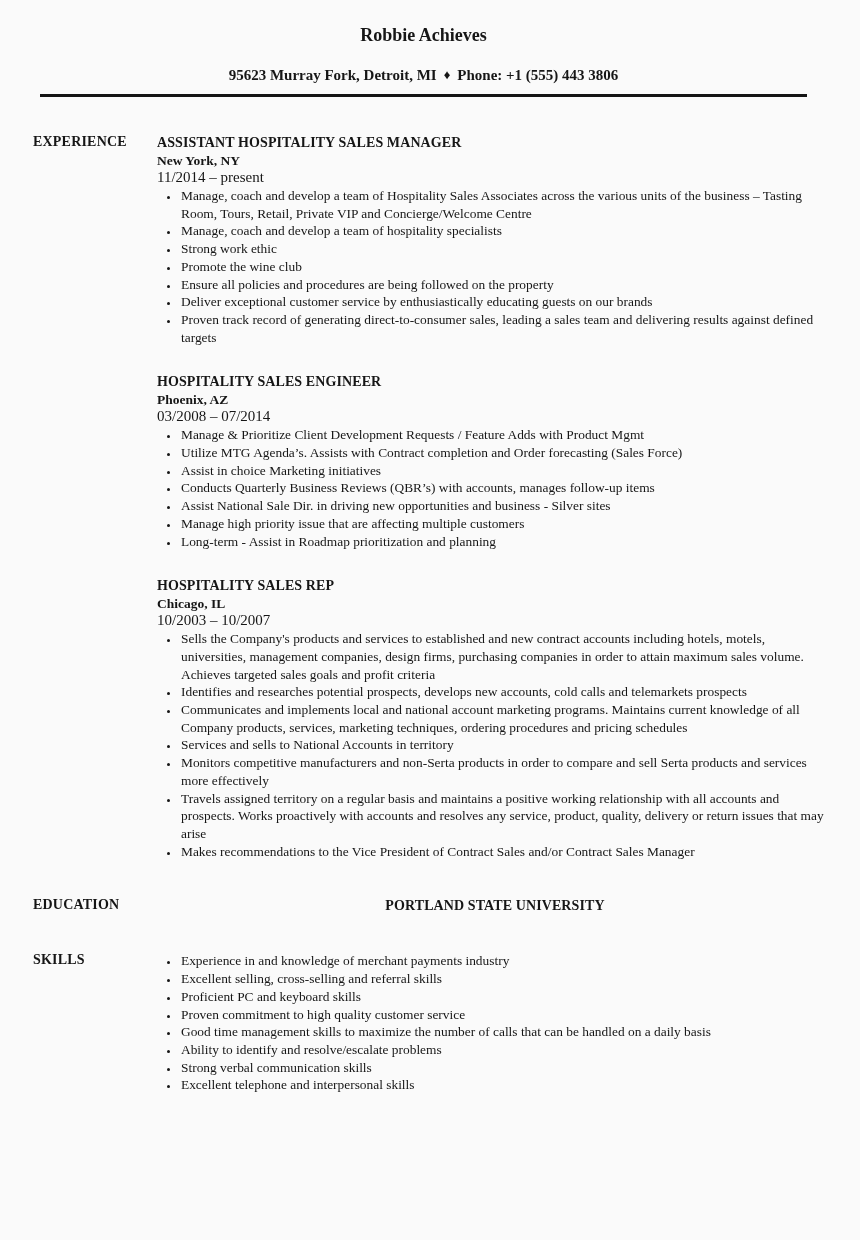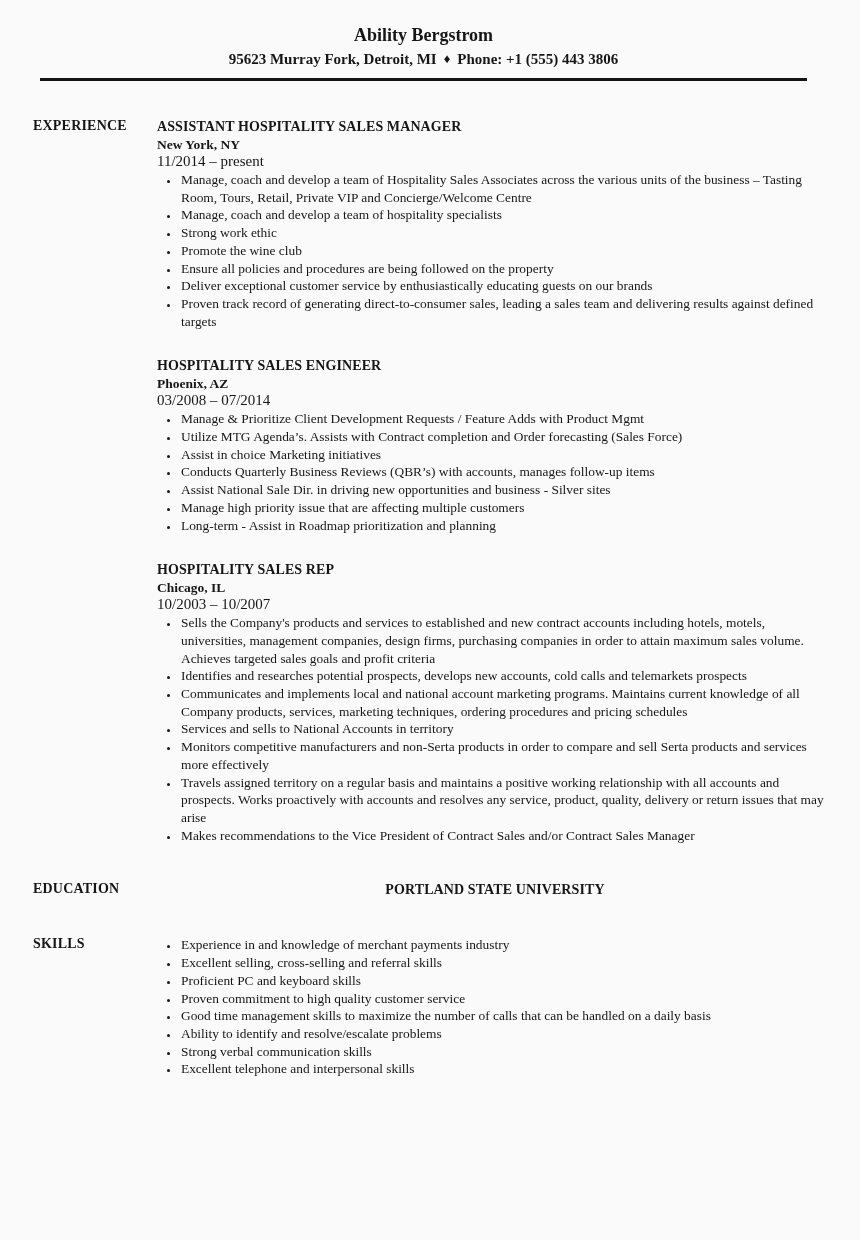--- a/index.html
+++ b/index.html
@@ -16,21 +16,21 @@
     margin: 0 53px 0 40px;
     padding-top: 24px;
     text-align: center;
   }
   .person-name {
     font-size: 18px;
     font-weight: 700;
     line-height: 22px;
   }
   .contact-line {
-    margin-top: 3px;
+    margin-top: 19px;
     font-size: 15px;
     font-weight: 700;
     line-height: 19px;
     white-space: nowrap;
   }
   .diamond {
     display: inline-block;
     margin: 0 7px;
     font-size: 13px;
     vertical-align: 1px;
@@ -98,21 +98,21 @@
     font-weight: 700;
     line-height: 19px;
   }
 </style>
 </head>
 <body>
 
 <div class="page">
 
   <div class="header">
-    <div class="person-name">Ability Bergstrom</div>
+    <div class="person-name">Robbie Achieves</div>
     <div class="contact-line">
       <span>95623 Murray Fork, Detroit, MI</span><span class="diamond">♦</span><span>Phone: +1 (555) 443 3806</span>
     </div>
     <div class="header-rule"></div>
   </div>
 
   <div class="main">
 
     <div class="section">
       <div class="section-label">EXPERIENCE</div>

